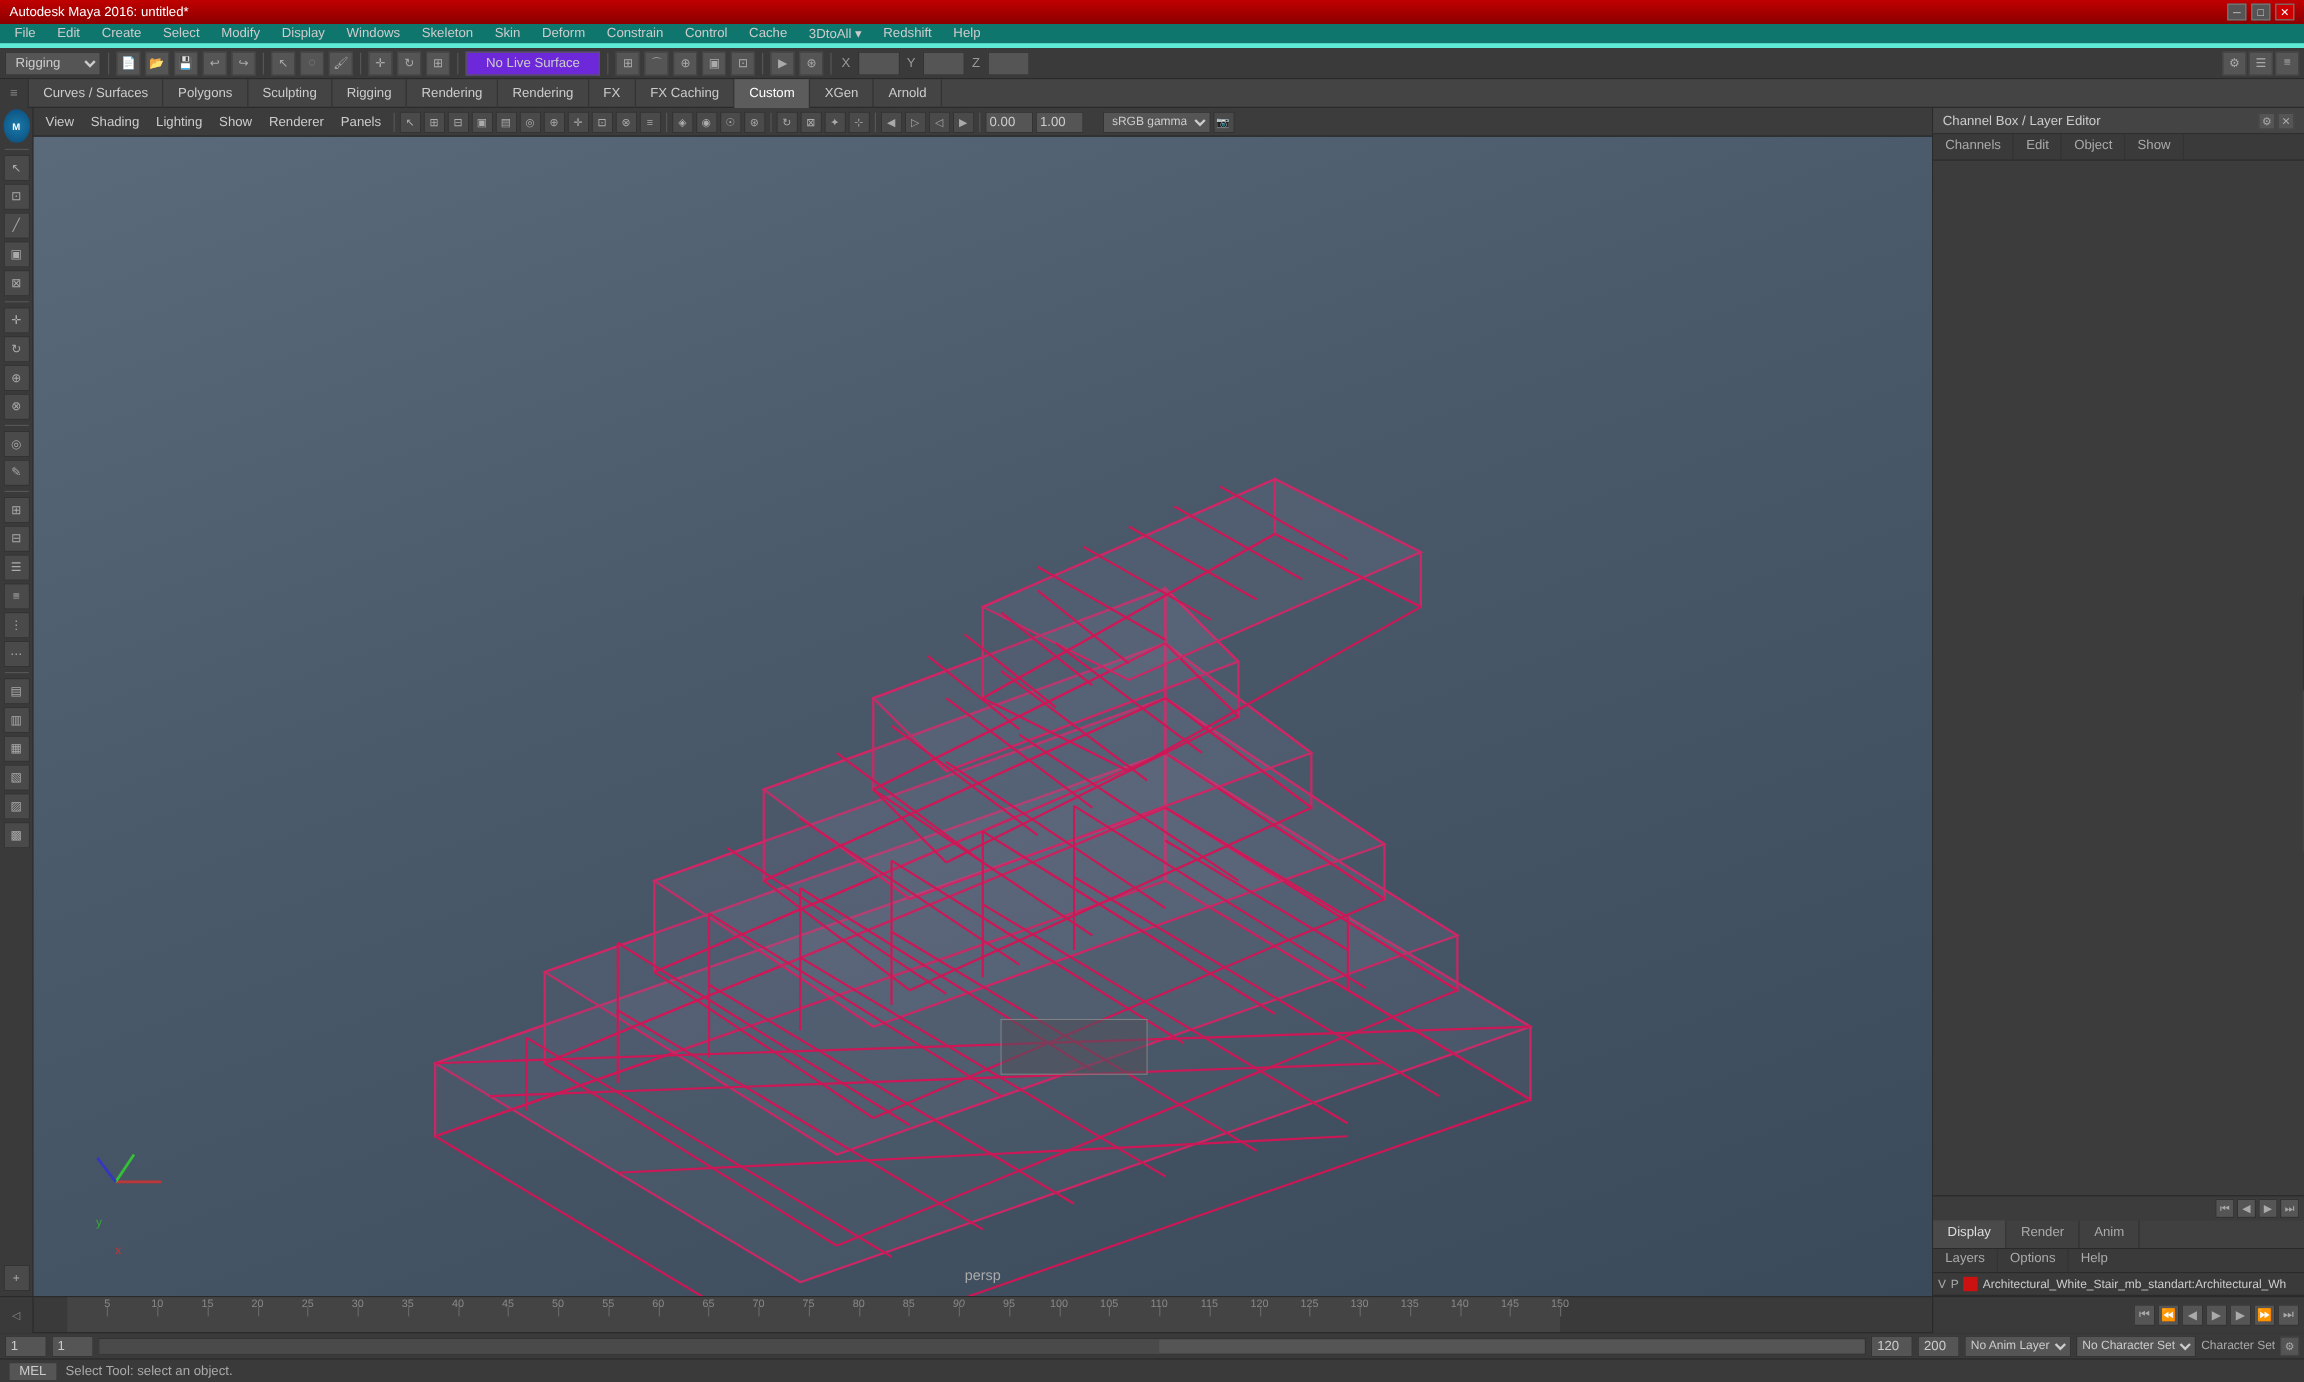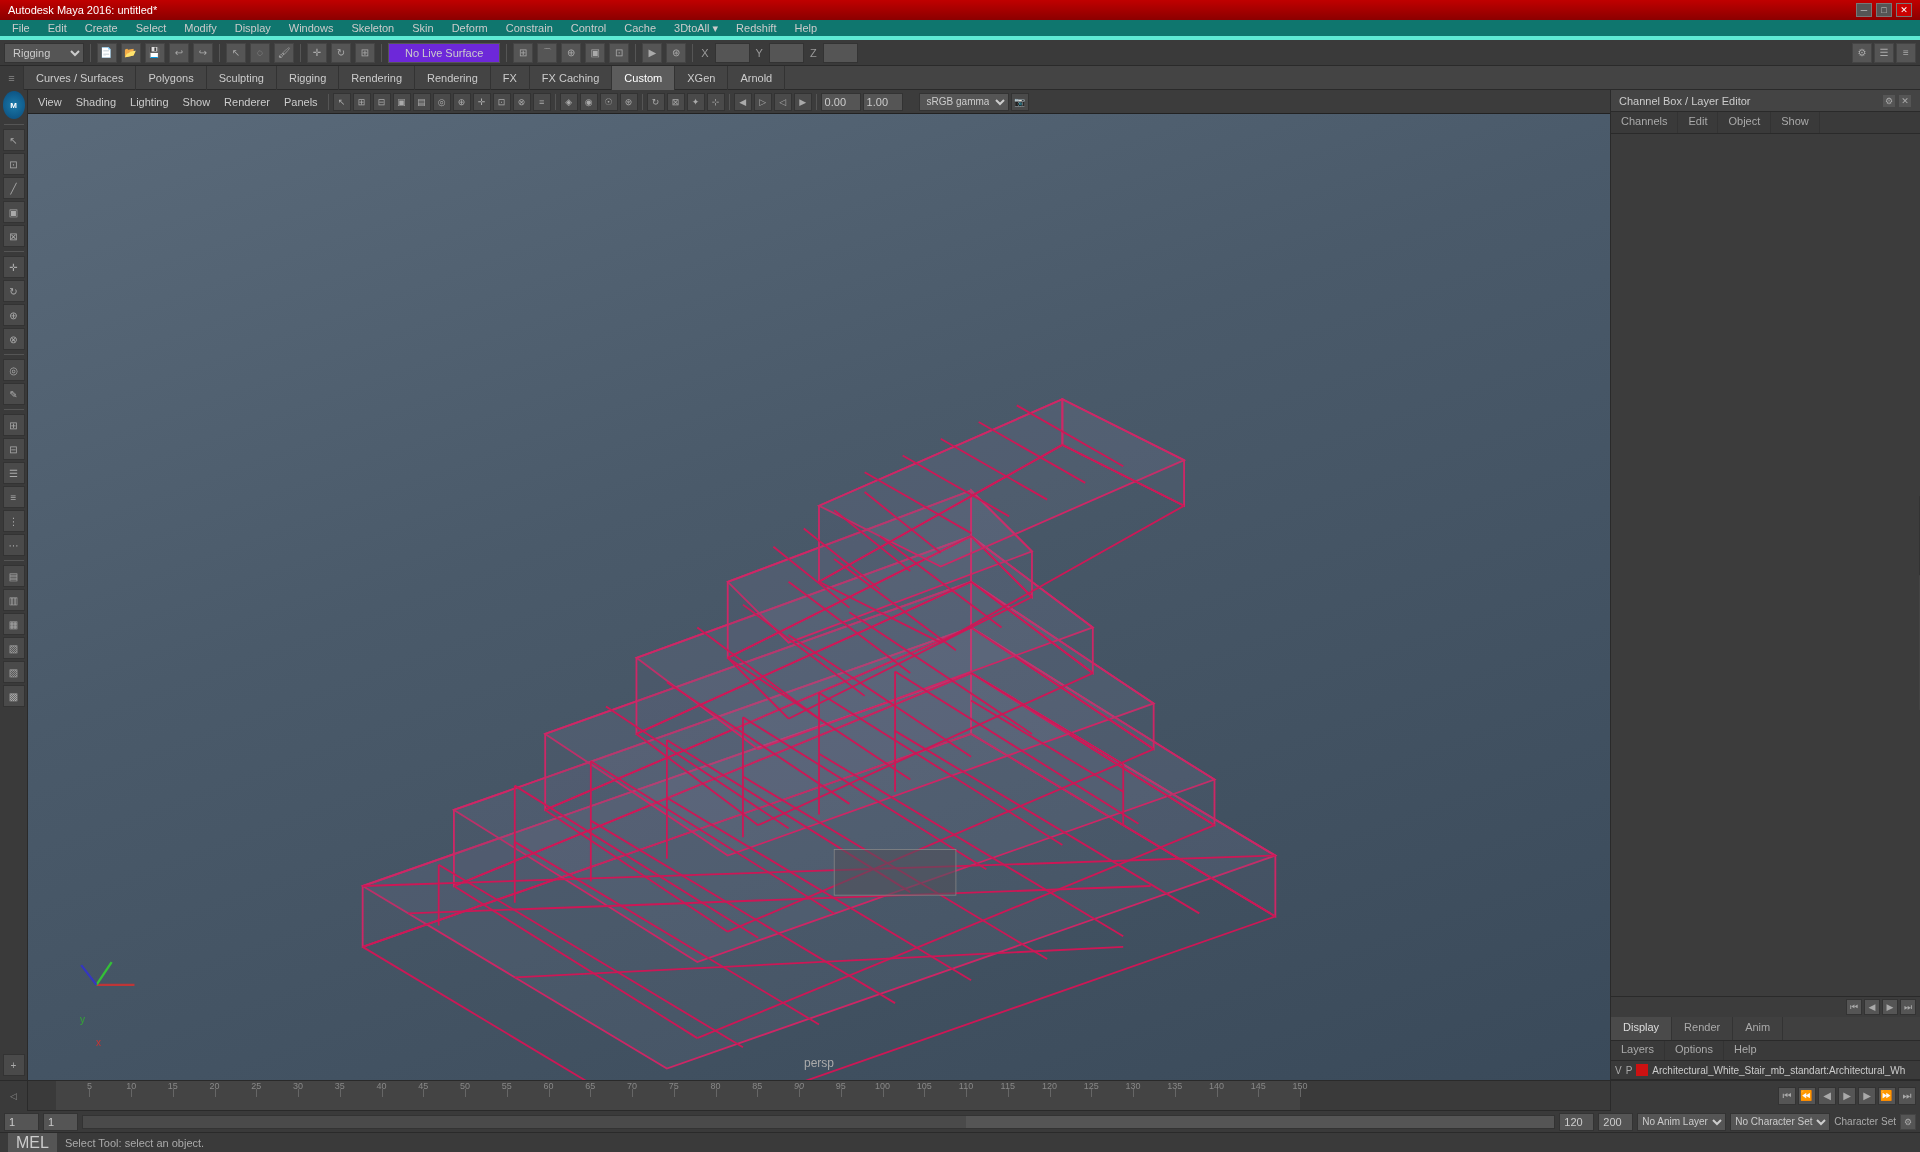--- a/index.html
+++ b/index.html
@@ -435,21 +435,21 @@
       align-items: center;
       padding: 0 8px;
       border-top: 1px solid #2a2a2a;
       font-size: 11px;
       color: #aaa;
       gap: 8px;
     }
     #status-mode {
       background: #555;
       padding: 1px 8px;
-      font-size: 16px;
+      font-size: 11px;
       color: #ccc;
     }
 
     .coord-input {
       background: #555;
       border: 1px solid #333;
       color: #ccc;
       font-size: 11px;
       padding: 1px 2px;
       height: 20px;

